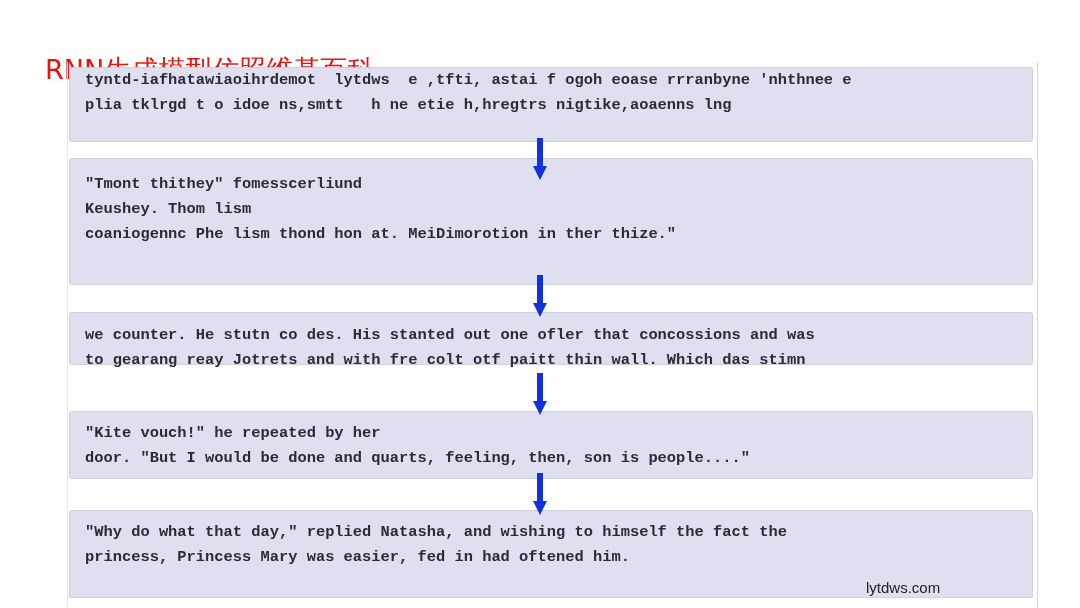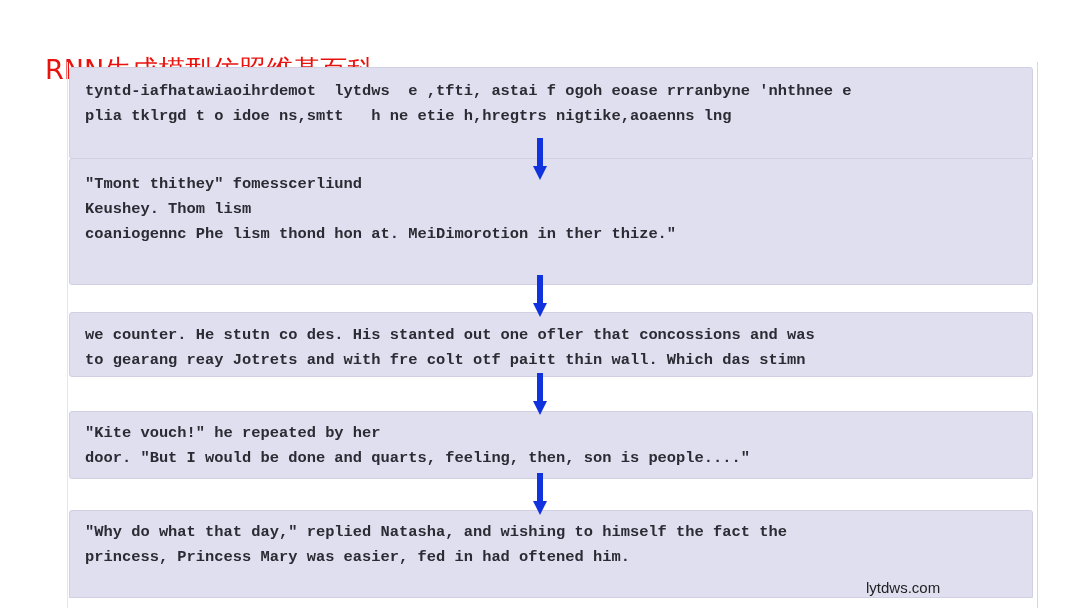--- a/index.html
+++ b/index.html
@@ -46,32 +46,32 @@
     }
   </style>
 </head>
 <body>
 
 <div class="title">RNN生成模型仿照维基百科</div>
 
 <div class="frame-left"></div>
 <div class="frame-right"></div>
 
-<div class="box" style="top:67px;height:92px;padding-top:11px;">
+<div class="box" style="top:67px;height:75px;">
   <span class="line">tyntd-iafhatawiaoihrdemot  lytdws  e ,tfti, astai f ogoh eoase rrranbyne 'nhthnee e</span>
   <span class="line">plia tklrgd t o idoe ns,smtt   h ne etie h,hregtrs nigtike,aoaenns lng</span>
 </div>
 
 <div class="box" style="top:158px;height:127px;padding-top:13px;">
   <span class="line">"Tmont thithey" fomesscerliund</span>
   <span class="line">Keushey. Thom lism</span>
   <span class="line">coaniogennc Phe lism thond hon at. MeiDimorotion in ther thize."</span>
 </div>
 
-<div class="box" style="top:312px;height:65px;padding-top:10px;">
+<div class="box" style="top:312px;height:53px;padding-top:10px;">
   <span class="line">we counter. He stutn co des. His stanted out one ofler that concossions and was</span>
   <span class="line">to gearang reay Jotrets and with fre colt otf paitt thin wall. Which das stimn</span>
 </div>
 
 <div class="box" style="top:411px;height:68px;padding-top:9px;">
   <span class="line">"Kite vouch!" he repeated by her</span>
   <span class="line">door. "But I would be done and quarts, feeling, then, son is people...."</span>
 </div>
 
 <div class="box" style="top:510px;height:88px;padding-top:9px;border-radius:3px 3px 0 0;">

